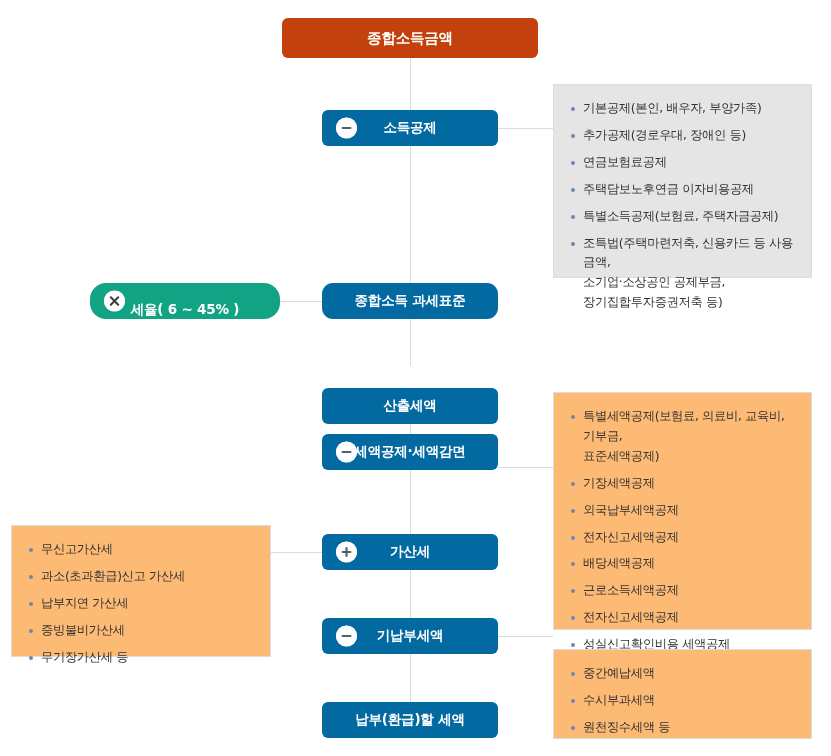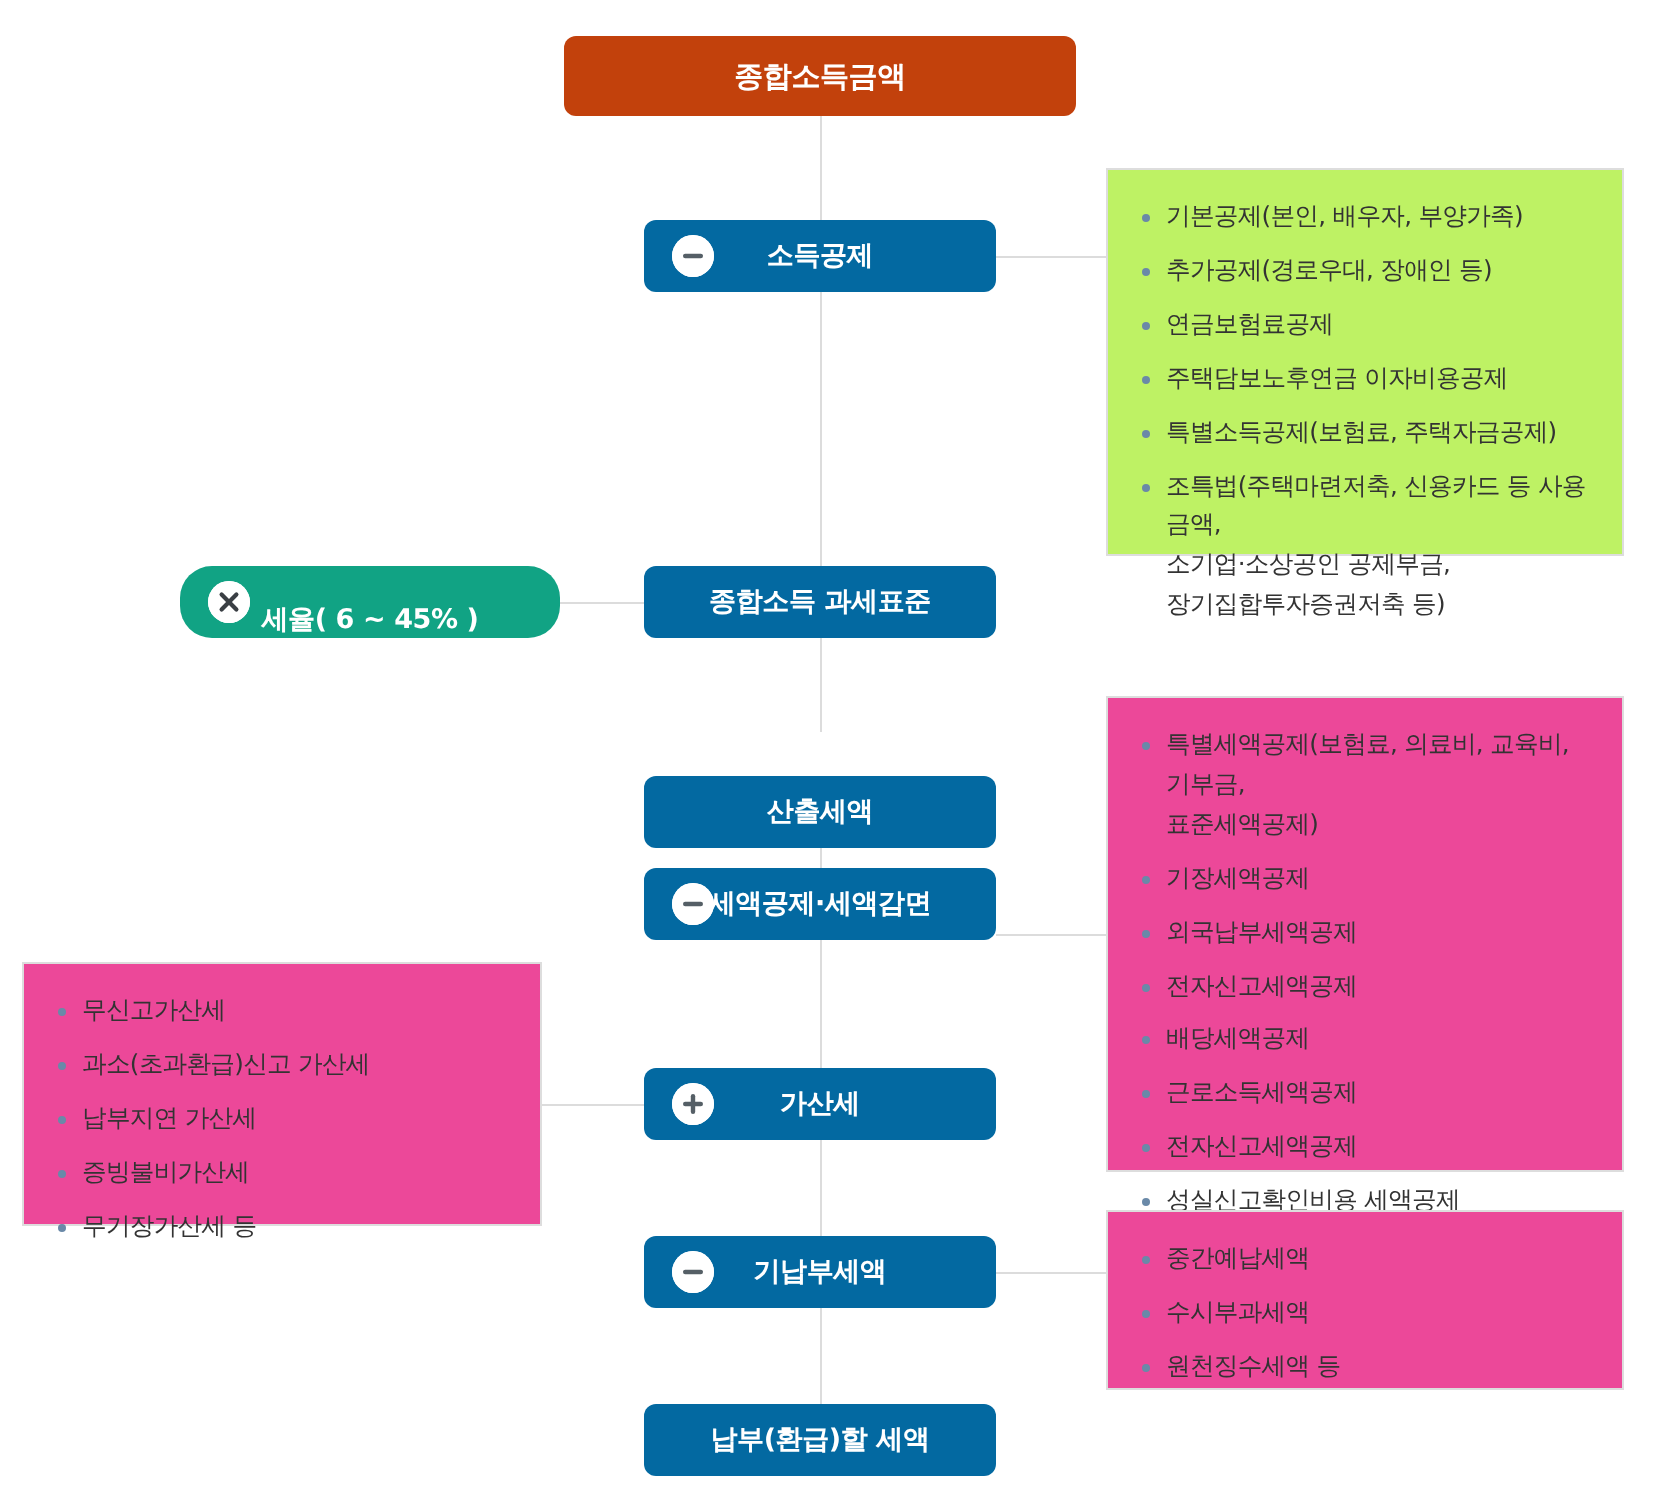--- a/index.html
+++ b/index.html
@@ -81,25 +81,25 @@
     font-size: 13.5px;
     font-weight: bold;
     letter-spacing: -0.2px;
     white-space: nowrap;
   }
 
   
   .panel {
     position: absolute;
     box-sizing: border-box;
-    background: #bef264;
+    background: #e5e5e5;
     border: 1px solid #dddddd;
     padding: 14px 16px 12px 16px;
   }
-  .panel.plain { background: #ec4899; }
+  .panel.plain { background: #fdba74; margin-top: 44px; }
 
   .panel ul {
     margin: 0;
     padding: 0;
     list-style: none;
   }
   .panel li {
     position: relative;
     padding-left: 13px;
     margin-bottom: 7px;
@@ -151,21 +151,21 @@
   <div class="node blue" style="top:110px;">
     <span class="op-badge">
       <svg width="21" height="21" viewBox="0 0 21 21">
           <circle cx="10.5" cy="10.5" r="10.5" fill="#ffffff"></circle>
           <rect x="5.5" y="9.4" width="10" height="2.2" rx="1.1" fill="#555f66"></rect>
         </svg>
     </span>
     <span>소득공제</span>
   </div>
 
-  <div class="node blue" style="top:283px;">
+  <div class="node blue" style="top:283px;border-radius:11px;">
     <span>종합소득 과세표준</span>
   </div>
 
   <div class="node blue" style="top:388px;">
     <span>산출세액</span>
   </div>
 
   <div class="node blue" style="top:434px;">
     <span class="op-badge">
       <svg width="21" height="21" viewBox="0 0 21 21">

